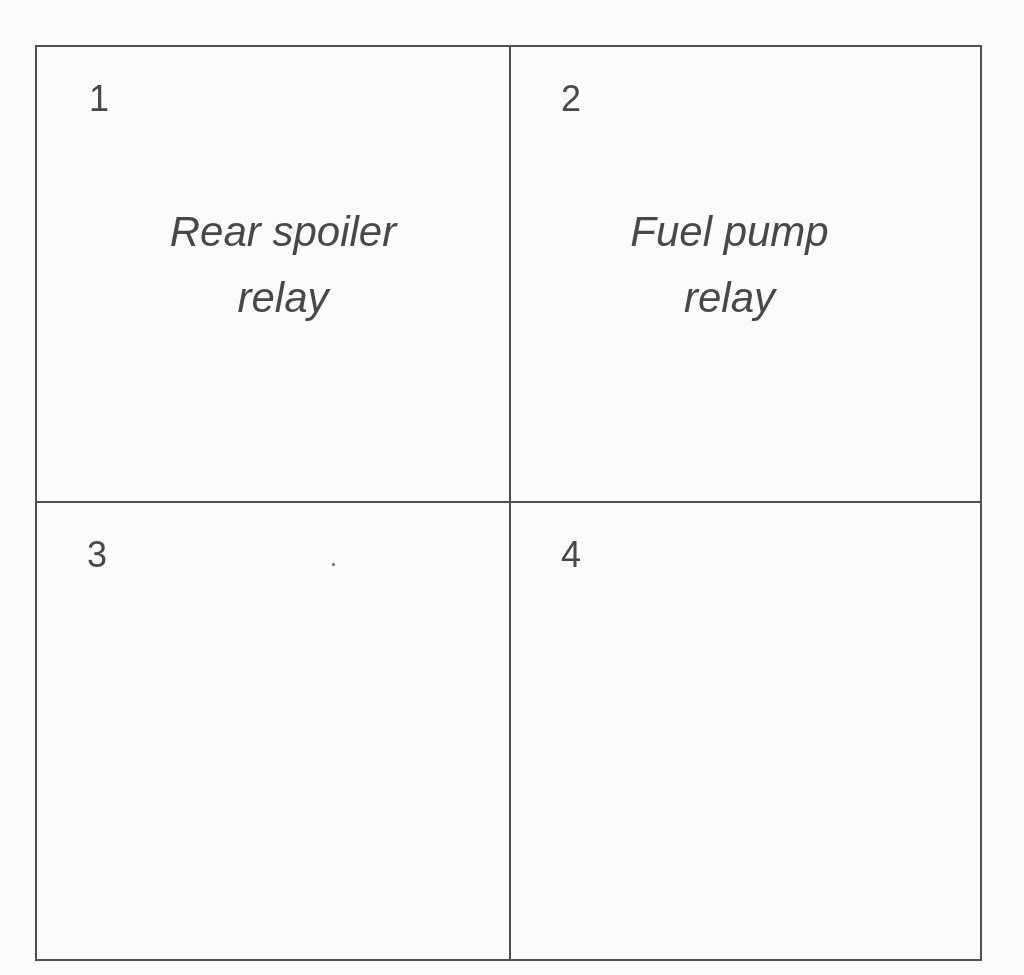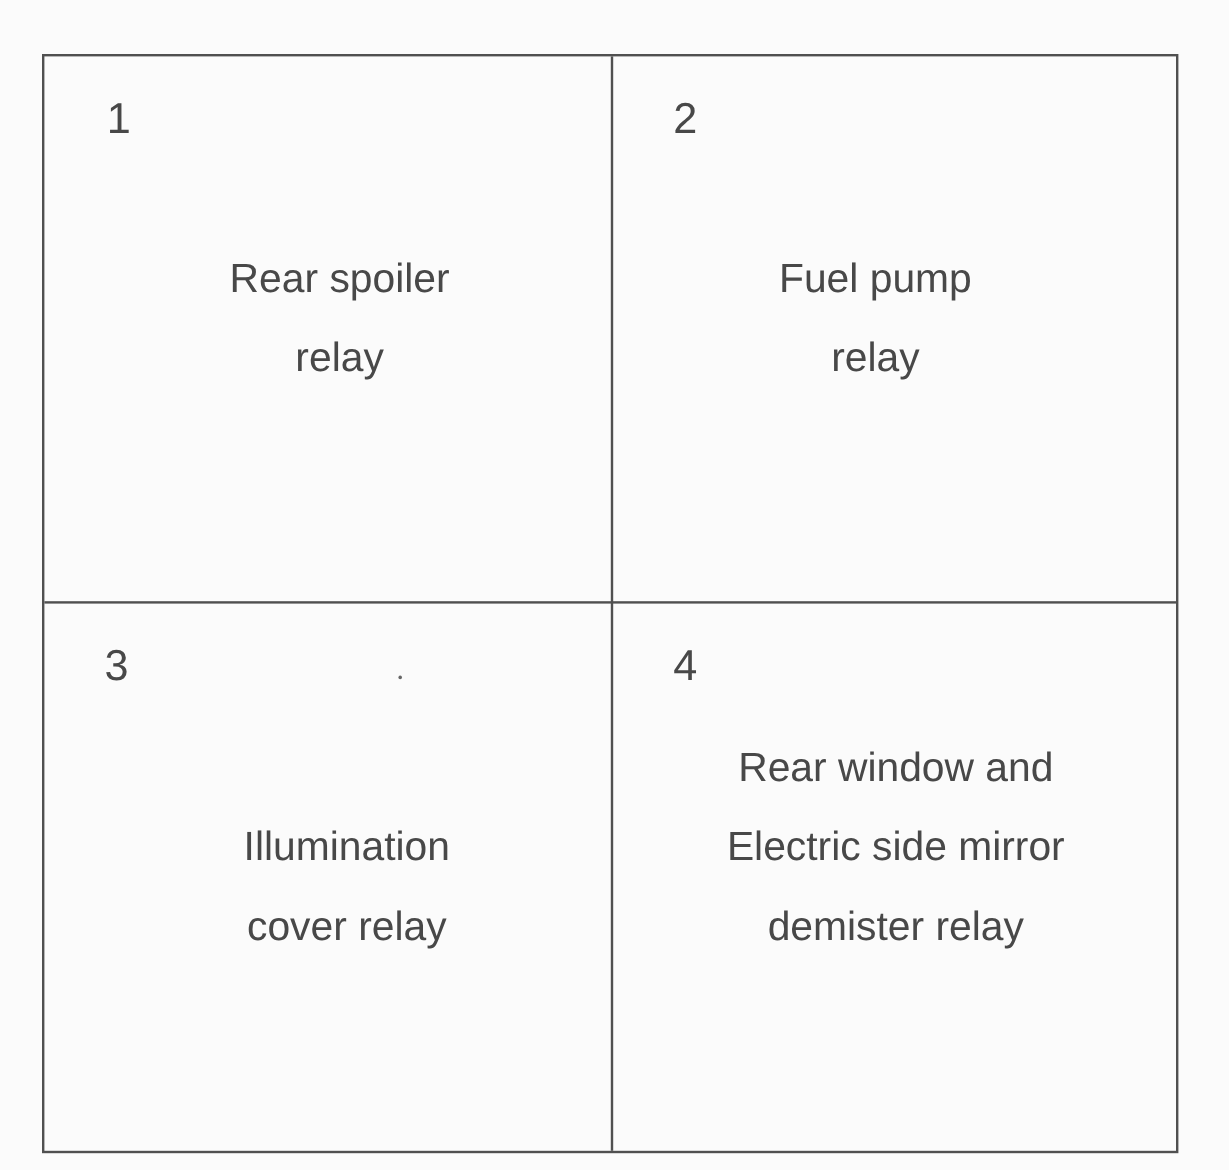--- a/index.html
+++ b/index.html
@@ -33,23 +33,24 @@
     }
     .cell .num {
       position: absolute;
       font-size: 36px;
       line-height: 1;
     }
     .cell .label {
       position: absolute;
       left: 0; right: 0;
       text-align: center;
-      font-size: 34px;
+      font-size: 42px;
       line-height: 66px;
       white-space: pre-line;
+      font-style: italic;
     }
     #c1 { left: 0; top: 0; width: 472px; height: 454px; }
     #c2 { left: 474px; top: 0; width: 471px; height: 454px; }
     #c3 { left: 0; top: 456px; width: 472px; height: 458px; }
     #c4 { left: 474px; top: 456px; width: 471px; height: 458px; }
     #c1 .num { left: 52px; top: 34px; }
     #c2 .num { left: 50px; top: 34px; }
     #c3 .num { left: 50px; top: 34px; }
     #c4 .num { left: 50px; top: 34px; }
     #c1 .label { top: 152px; left: 10px; right: -10px; }
@@ -76,24 +77,19 @@
   </div>
 
   <div class="cell" id="c2">
     <span class="num">2</span>
     <div class="label">Fuel pump
 relay</div>
   </div>
 
   <div class="cell" id="c3">
     <span class="num">3</span>
-    <div class="label">Illumination
-cover relay</div>
   </div>
 
   <div class="cell" id="c4">
     <span class="num">4</span>
-    <div class="label">Rear window and
-Electric side mirror
-demister relay</div>
   </div>
 </div>
 <div class="speck"></div>
 
 </body></html>

